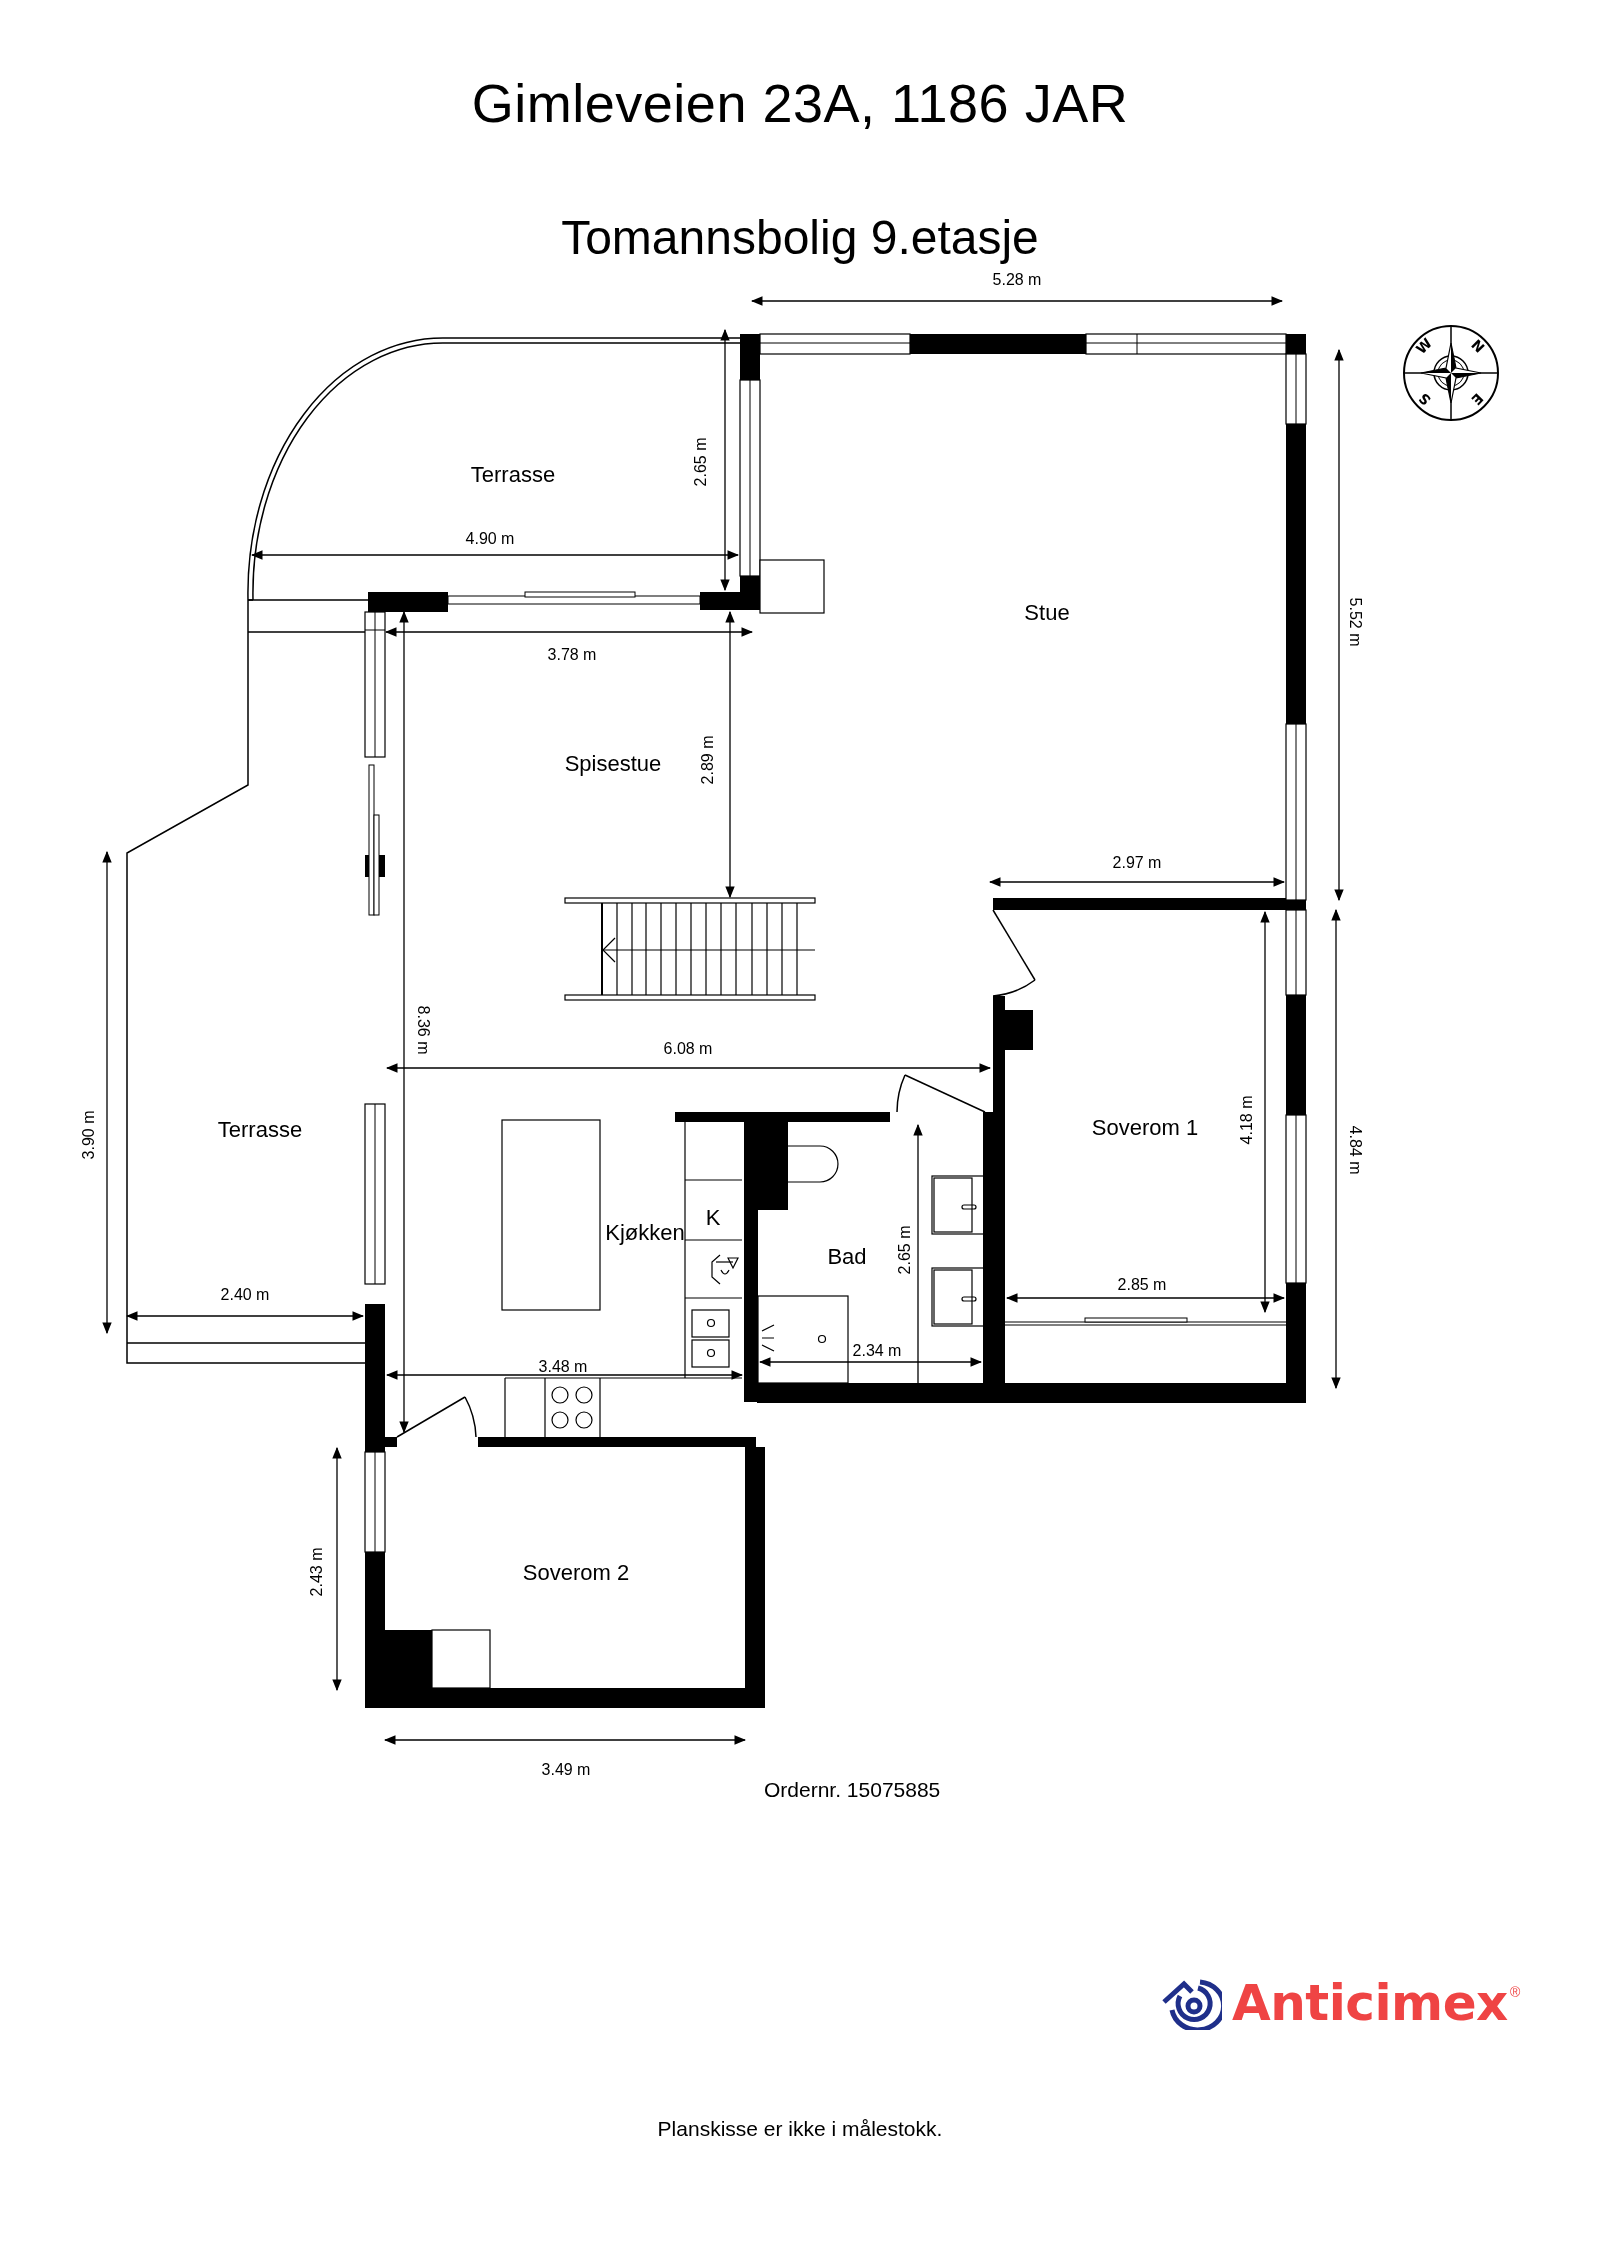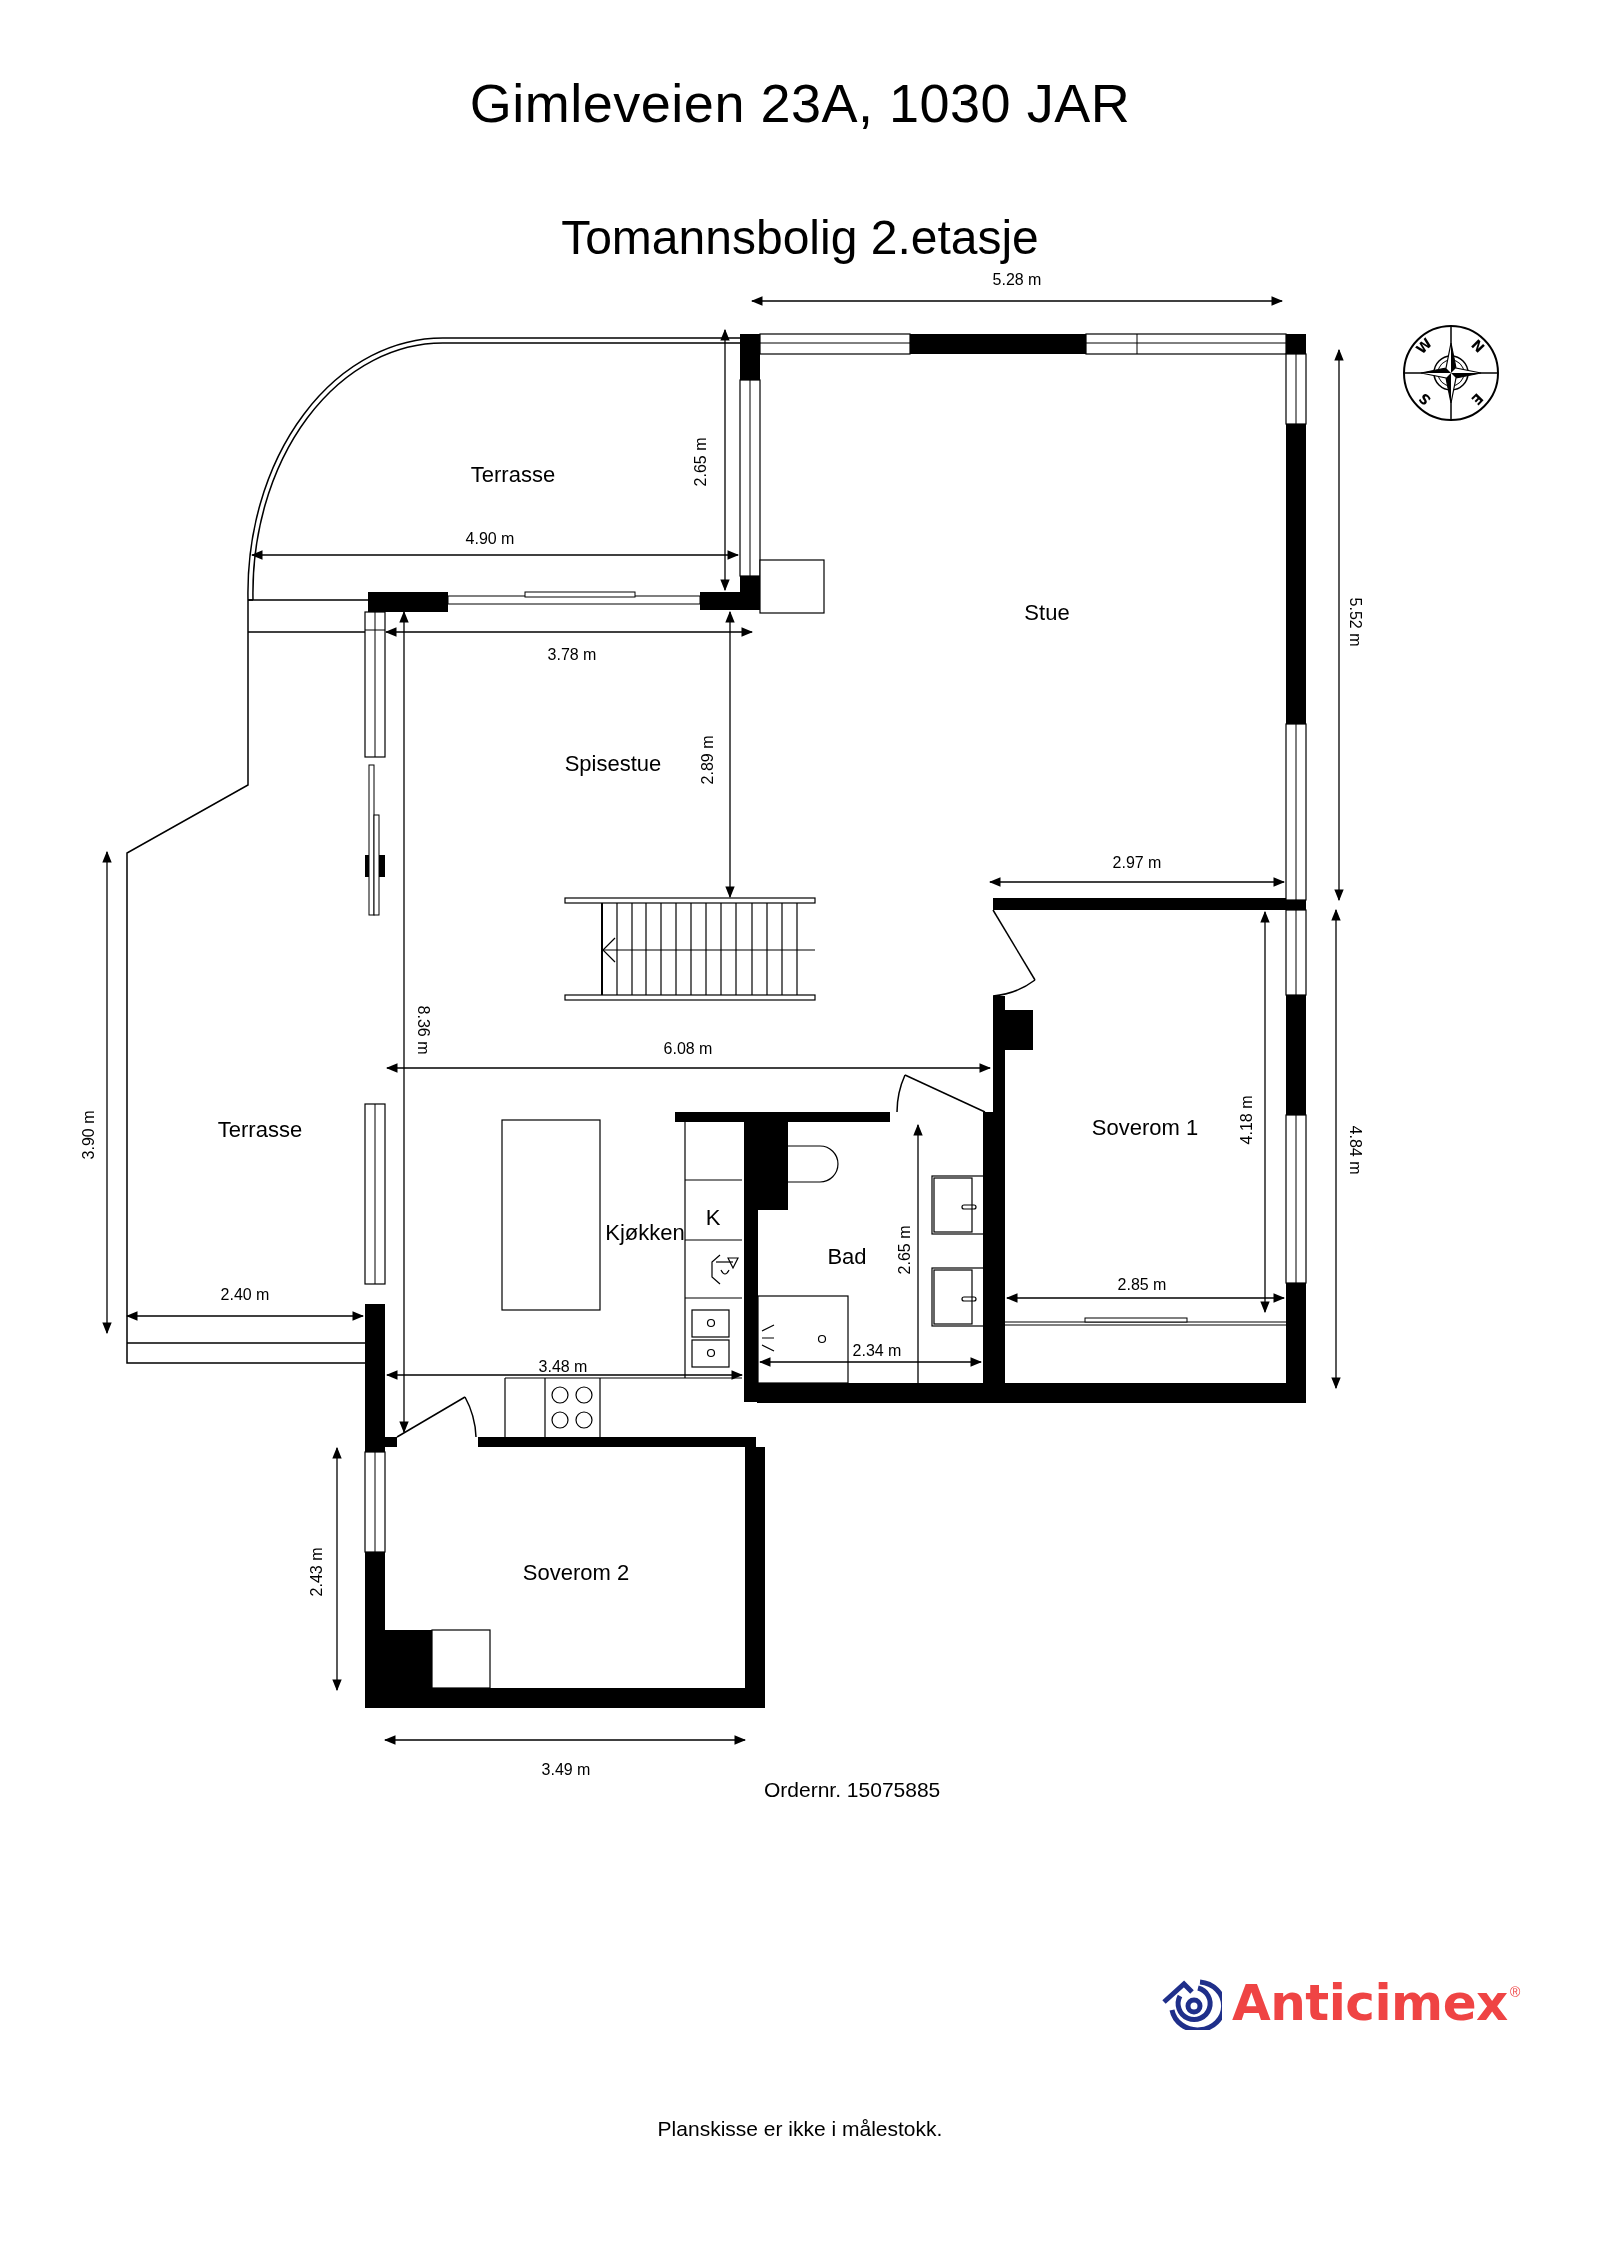--- a/index.html
+++ b/index.html
@@ -11,22 +11,22 @@
   .logo { position:absolute; left:1160px; top:1968px; width:380px; height:70px; display:flex; align-items:center; color:#ef4444; }
   .logo-text { font-family:"DejaVu Sans", sans-serif; font-weight:bold; font-size:50px; margin-left:10px; letter-spacing:-0.5px; }
   .logo-reg { font-size:14px; align-self:flex-start; margin-top:16px; margin-left:2px; }
   svg.plan { position:absolute; left:0; top:0; }
   .lbl { font-family:"Liberation Sans", sans-serif; font-size:22px; fill:#000; }
   .dim { font-family:"Liberation Sans", sans-serif; font-size:16px; fill:#000; }
 </style>
 </head>
 <body>
 
-<div class="title">Gimleveien 23A, 1030 JAR</div>
-<div class="subtitle">Tomannsbolig 2.etasje</div>
+<div class="title">Gimleveien 23A, 1186 JAR</div>
+<div class="subtitle">Tomannsbolig 9.etasje</div>
 
 <svg class="plan" width="1600" height="2263" viewBox="0 0 1600 2263">
   <defs>
     <marker id="arr" viewBox="0 0 10 10" refX="9" refY="5" markerWidth="9" markerHeight="9" orient="auto-start-reverse">
       <path d="M0,1 L10,5 L0,9 z" fill="#000"></path>
     </marker>
   </defs>
 
   <g transform="translate(1451,373)">
     <circle r="47" fill="none" stroke="#000" stroke-width="2"></circle>

